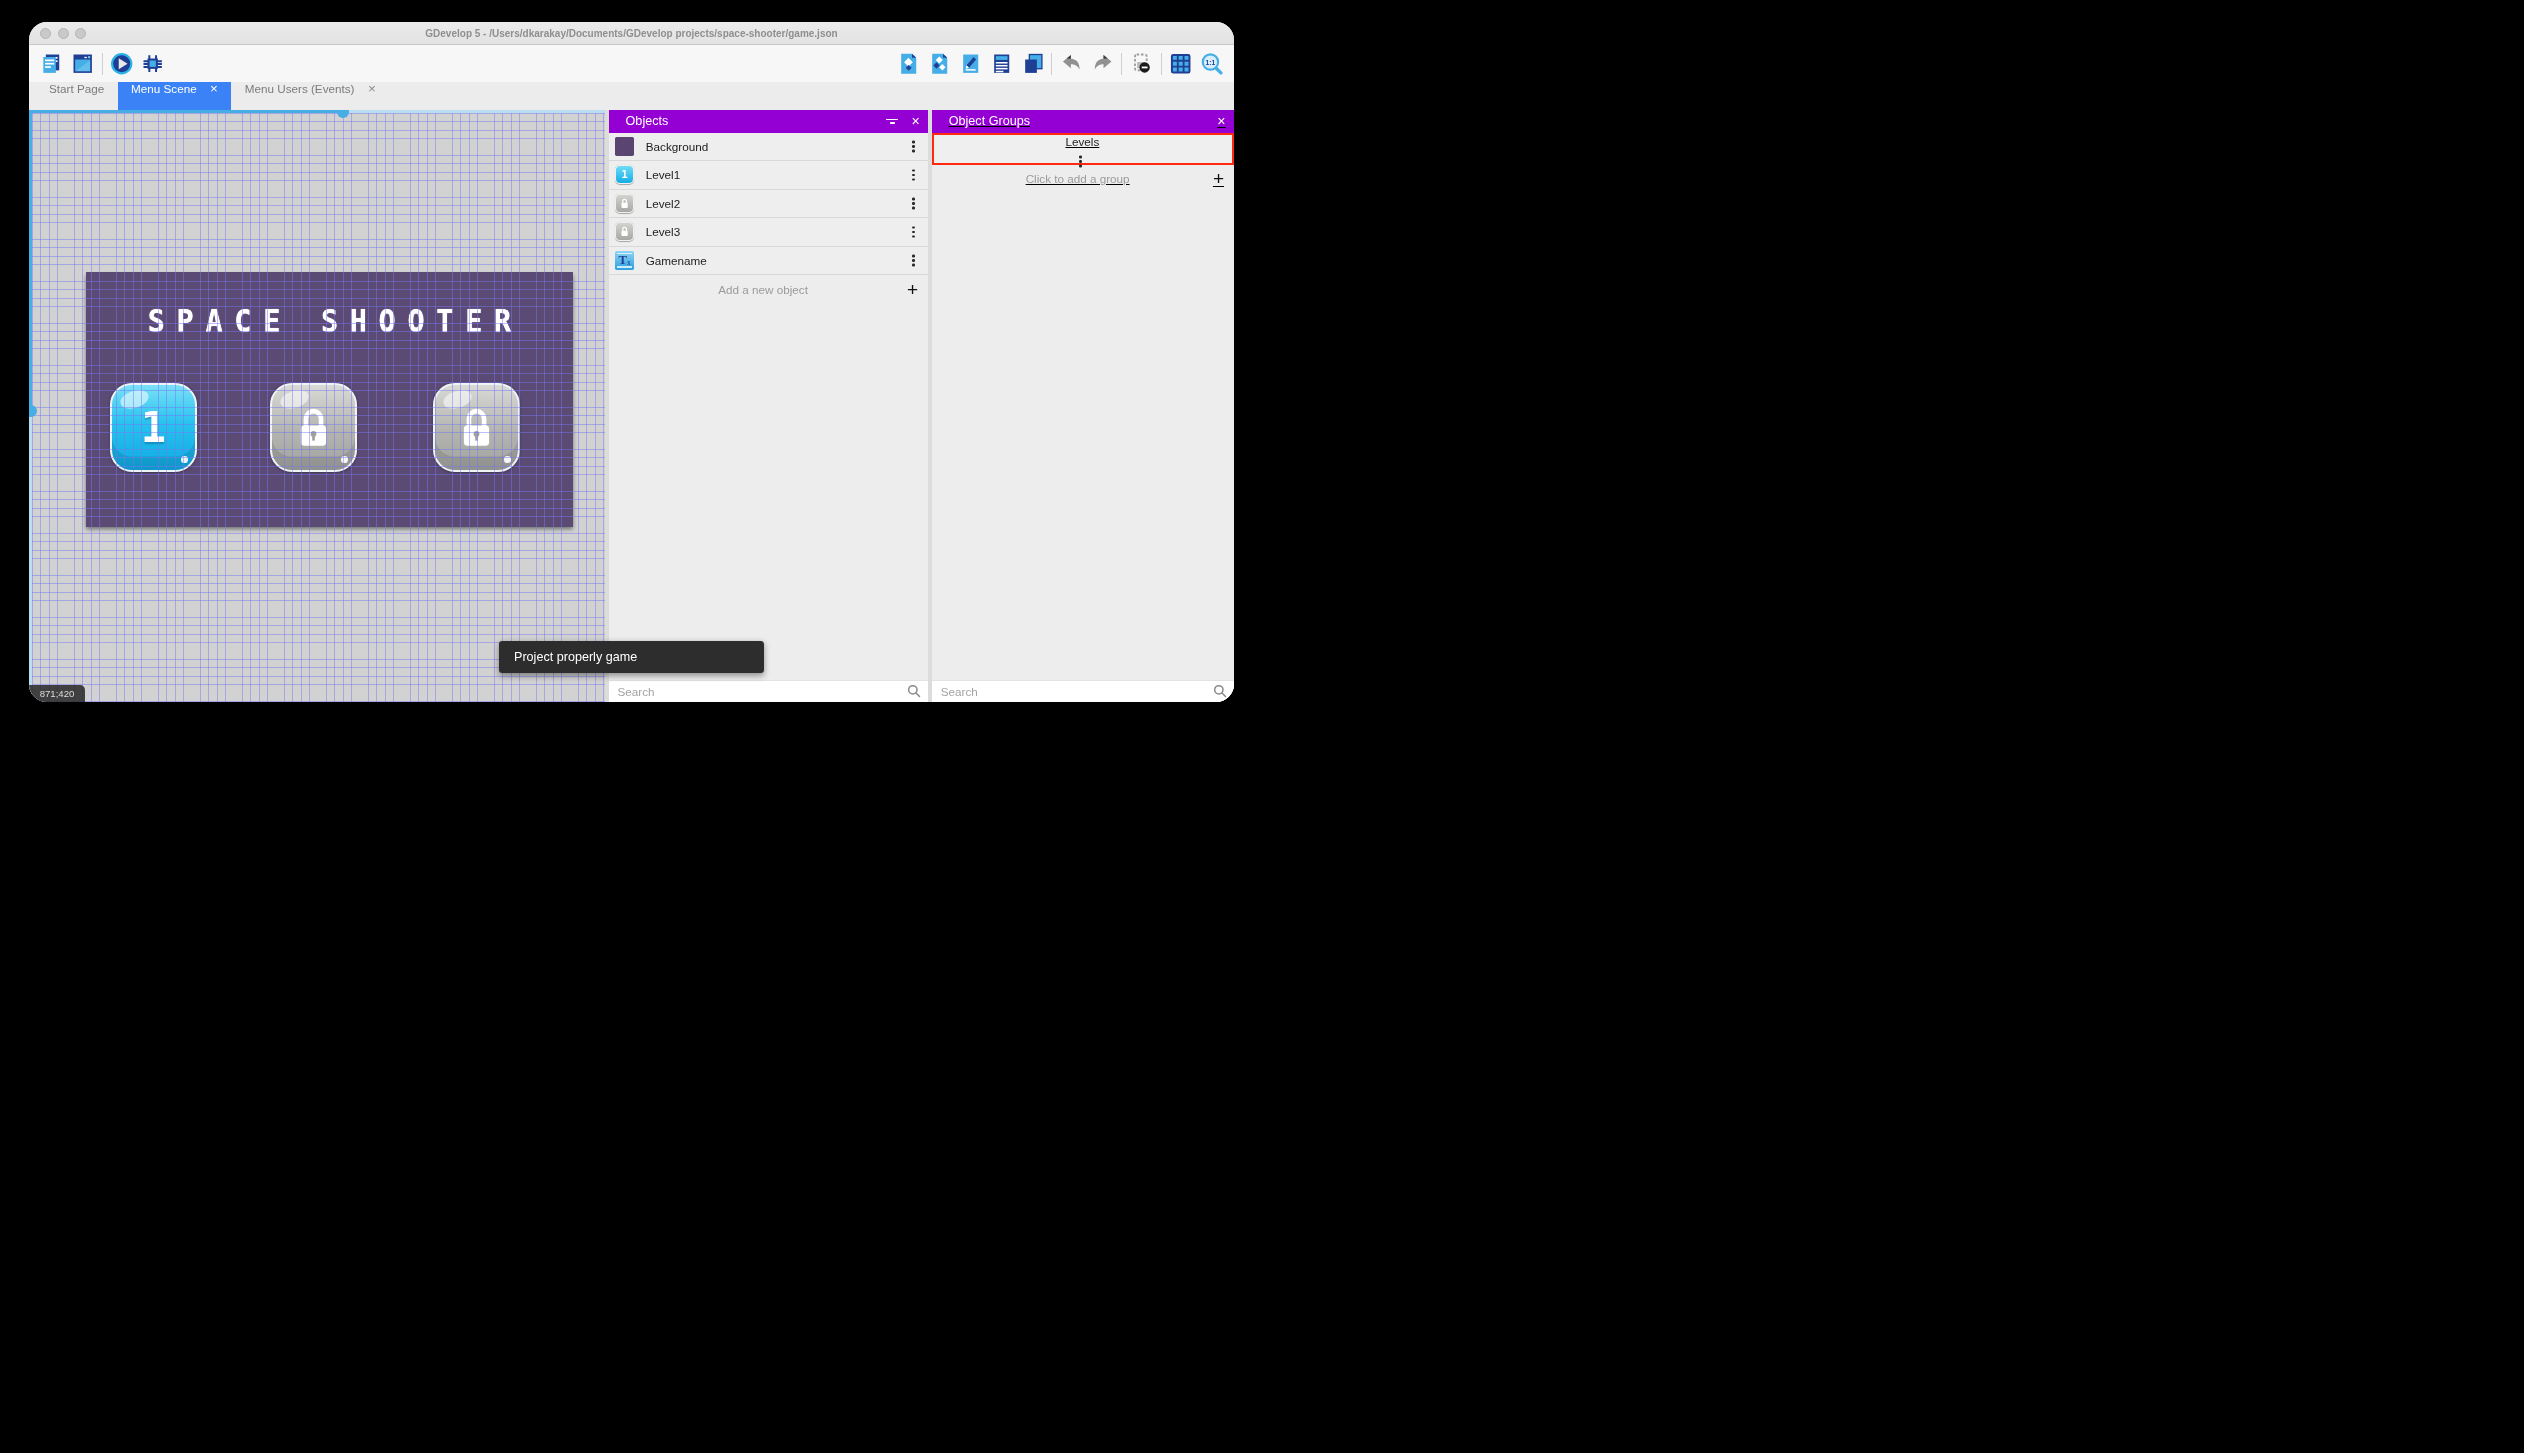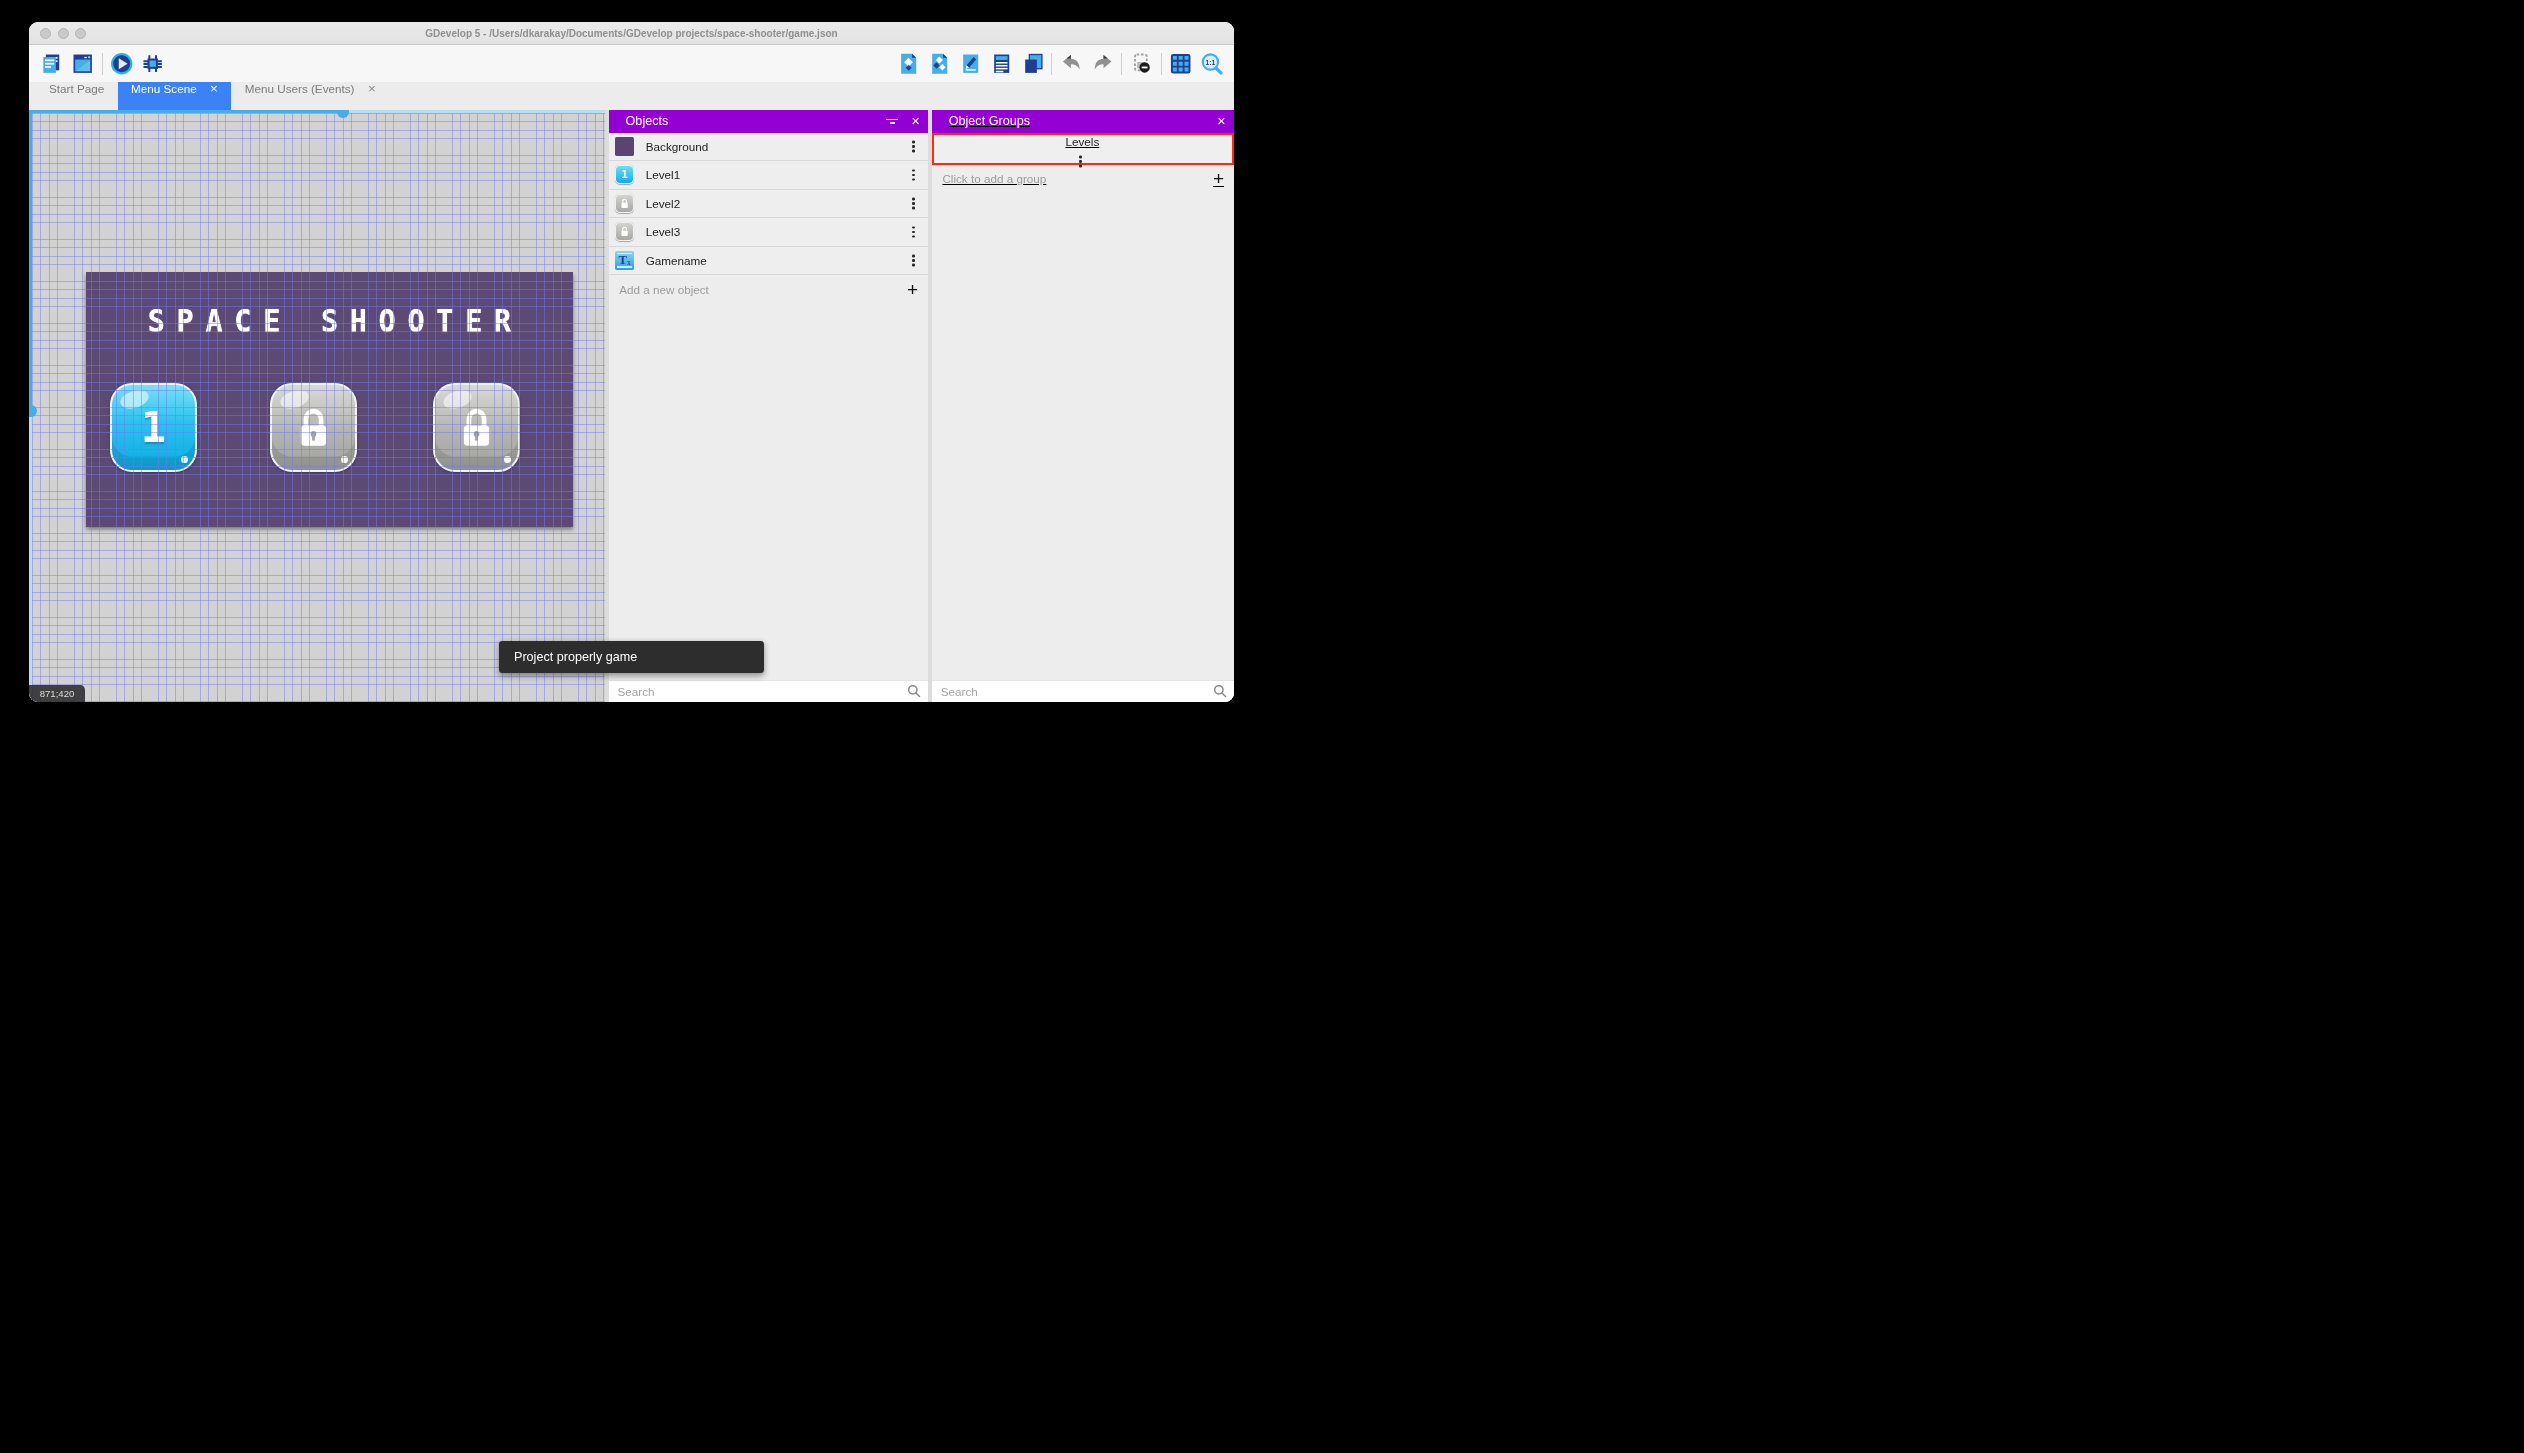--- a/index.html
+++ b/index.html
@@ -1,20 +1,20 @@
 <!DOCTYPE html>
 <html style="font-size:13.4px"><head>
 <meta charset="utf-8">
 <style>
   * { margin:0; padding:0; box-sizing:border-box; }
   html,body { width:1262px; height:727px; background:#000; overflow:hidden;
     font-family:"Liberation Sans","DejaVu Sans",sans-serif; }
 
   .window { position:absolute; left:29px; top:22px; width:1205px; height:680px;
-    background:#ededed; border-radius:9px; overflow:hidden;
+    background:#ededed; border-radius:18px; overflow:hidden;
     box-shadow:0 16.7px 50px rgba(0,0,0,.8); }
 
   
   .titlebar { position:relative; height:23.4px; background:linear-gradient(#ebebeb,#e2e2e2);
     border-bottom:0.8px solid #c8c8c8; display:flex; align-items:center; }
   .lights { display:flex; gap:6.7px; margin-left:11px; }
   .light { width:11px; height:11px; border-radius:50%; background:#c9c9c9; border:0.8px solid #b4b4b4; }
   .win-title { position:absolute; left:0; right:0; text-align:center; font-size:10px;
     font-weight:bold; color:#8f8f8f; pointer-events:none; }
 
@@ -98,21 +98,21 @@
   .tx-ic { background:linear-gradient(#8fd4f2,#2d9fe0); border-radius:1.7px; position:relative;
     font-family:"Liberation Serif","DejaVu Serif",serif; color:#1b3f94; }
   .tx-ic::before, .tx-ic::after { content:""; position:absolute; left:1.7px; right:1.7px; height:1.7px;
     background:rgba(230,247,255,.85); }
   .tx-ic::before { top:1.7px; } .tx-ic::after { bottom:1.7px; }
   .tx-ic b { font-size:12.6px; line-height:1; } .tx-ic i { font-size:7.5px; font-style:normal; margin-top:4.2px; }
   .obj-label { flex:1; font-size:11.7px; color:#1d1d1d; }
   .dots { width:2.5px; height:2.5px; background:#2a2a2a; border-radius:50%;
     box-shadow:0 -4.6px 0 #2a2a2a, 0 4.6px 0 #2a2a2a; margin-right:3.3px; }
   .add-row { height:28.5px; display:flex; align-items:center; padding:0 10px; }
-  .add-row .add-label { flex:1; font-size:11.7px; color:#9b9b9b; }
+  .add-row .add-label { flex:1; text-align:center; font-size:11.7px; color:#9b9b9b; }
   .plus { font-size:19px; font-weight:400; color:#111; line-height:1; }
 
   .group-row { height:32px; display:flex; align-items:center; padding:0 10px 0 8.4px;
     background:#efefef; border:2.5px solid #ff2912;flex-direction:column; }
   .panel-fill { flex:1; }
 
   .search-row { position:relative; height:21px; flex:0 0 auto; background:#fff;
     box-shadow:0 -0.8px 0 #e0e0e0; }
   .search-row input { width:100%; height:100%; border:none; outline:none; background:transparent;
     font-size:11.7px; color:#333; padding:0 27px 0 8.4px;

